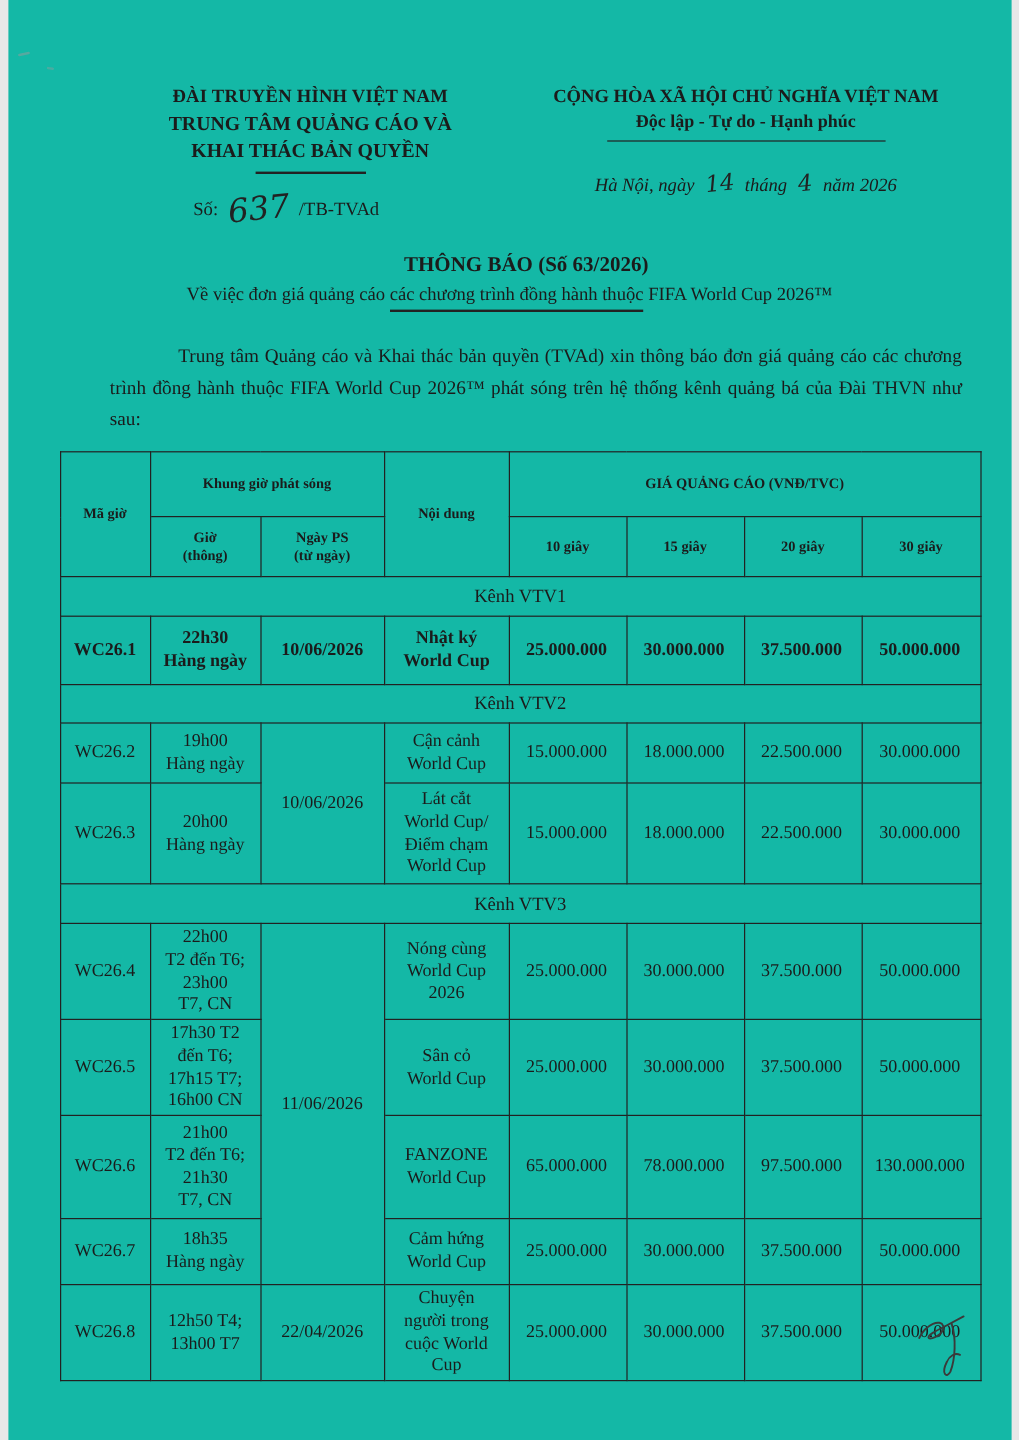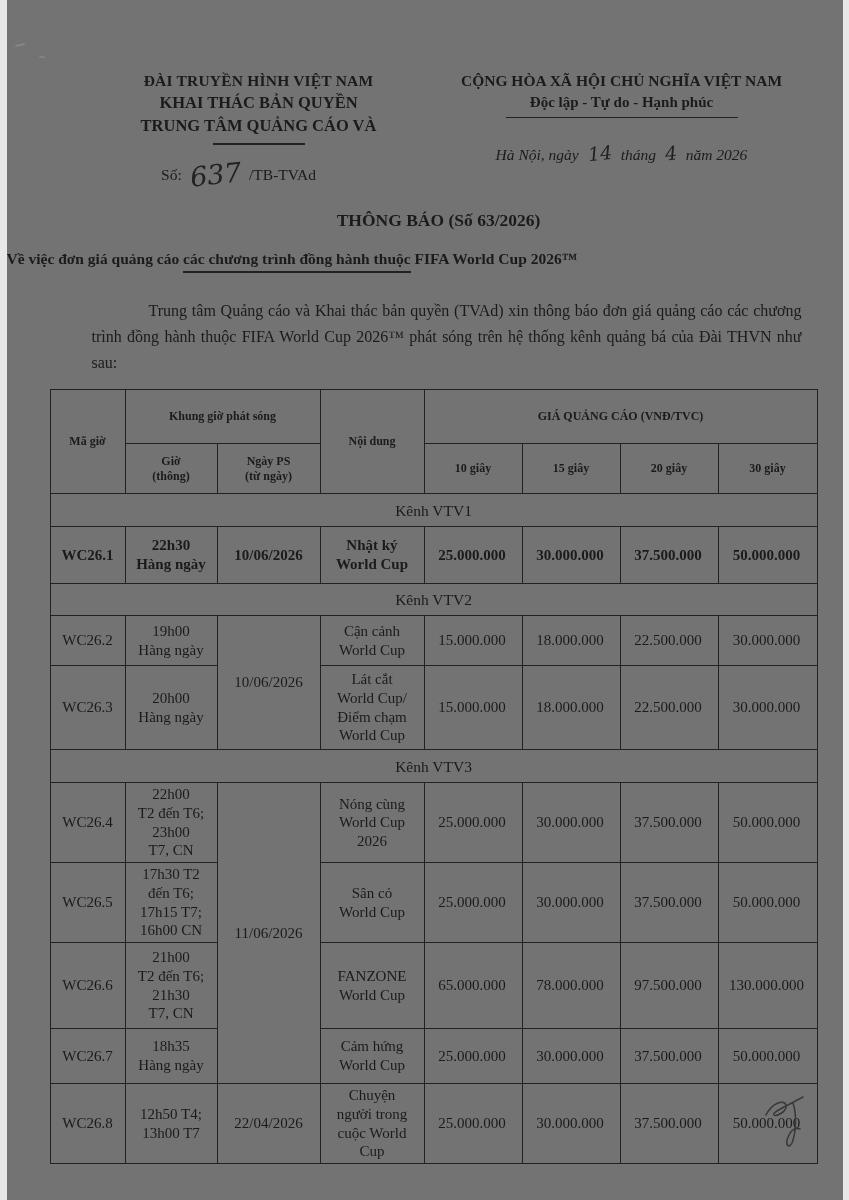--- a/index.html
+++ b/index.html
@@ -1,17 +1,17 @@
 <!DOCTYPE html>
 <html><head>
 <meta charset="utf-8">
 <style>
   * { margin:0; padding:0; box-sizing:border-box; }
   body { background:#e8e8e8; font-family:"Liberation Serif","DejaVu Serif",serif; }
-  .page { position:relative; width:836px; height:1200px; background:#737373; color:#1b1b1b; overflow:hidden; margin:0 auto; }
+  .page { position:relative; width:836px; height:1200px; background:#14b8a6; color:#1b1b1b; overflow:hidden; margin:0 auto; }
 
   .speck { position:absolute; background:#9a9a9a; border-radius:2px; }
   .s1 { left:8px; top:44px; width:10px; height:2px; transform:rotate(-12deg); opacity:.5; }
   .s2 { left:32px; top:56px; width:6px; height:2px; transform:rotate(8deg); opacity:.4; }
 
   .hdr { display:flex; padding-top:72px; }
   .hdr-left { width:340px; margin-left:82px; text-align:center; }
   .hdr-right { width:350px; margin-left:18px; text-align:center; }
   .org1 { font-weight:bold; font-size:15.5px; letter-spacing:.2px; }
   .org2 { font-weight:bold; font-size:16.5px; margin-top:3px; }
@@ -20,21 +20,21 @@
   .rule { height:0; border-bottom:1.6px solid #222; }
   .rule-left { width:92px; margin:7px auto 0; border-bottom-width:2px; }
   .rule-right { width:232px; margin:6px auto 0; }
   .doc-no { margin-top:16px; font-size:15.5px; text-align:center; padding-right:40px; }
   .place-date { margin-top:26px; font-size:15.5px; font-style:italic; }
   .hand { font-family:"DejaVu Serif",serif; font-style:italic; display:inline-block; transform:rotate(-6deg); color:#222; }
   .hand-no { font-size:27px; margin:0 4px; line-height:1; vertical-align:-4px; }
   .hand-date { font-size:19px; margin:0 5px; line-height:1; }
 
   .title { text-align:center; margin-top:22px; font-weight:bold; font-size:17.5px;margin-left:28px; }
-  .subtitle { margin-top:19px; font-weight:bold; font-size:15.5px; }
+  .subtitle { text-align:center; margin-top:6px; font-weight:normal; font-size:15.5px; }
   .subtitle .u { border-bottom:2px solid #222; padding-bottom:4px; }
 
   .intro { margin:30px 54px 0 85px; width:710px; font-size:16px; line-height:1.63; text-align:justify; text-indent:57px; }
 
   table { border-collapse:collapse; table-layout:fixed; width:767px; margin:13px 0 0 43px; }
   th, td { border:1.6px solid #222; text-align:center; vertical-align:middle; padding:2px 3px; white-space:pre-line; font-size:15px; line-height:1.25; }
   thead th { font-weight:bold; font-size:12px; }
   thead tr.h1 { height:54px; }
   thead tr.h2 { height:50px; }
   td.sect { font-size:15.5px; }
@@ -45,22 +45,22 @@
 </head>
 <body>
 
 <div class="page">
   <div class="speck s1"></div>
   <div class="speck s2"></div>
 
   <div class="hdr">
     <div class="hdr-left">
       <div class="org1">ĐÀI TRUYỀN HÌNH VIỆT NAM</div>
+      <div class="org2">TRUNG TÂM QUẢNG CÁO VÀ</div>
       <div class="org2">KHAI THÁC BẢN QUYỀN</div>
-      <div class="org2">TRUNG TÂM QUẢNG CÁO VÀ</div>
       <div class="rule rule-left"></div>
       <div class="doc-no">
         <span>Số:</span>
         <span class="hand hand-no">637</span>
         <span>/TB-TVAd</span>
       </div>
     </div>
     <div class="hdr-right">
       <div class="nat1">CỘNG HÒA XÃ HỘI CHỦ NGHĨA VIỆT NAM</div>
       <div class="nat2">Độc lập - Tự do - Hạnh phúc</div>

